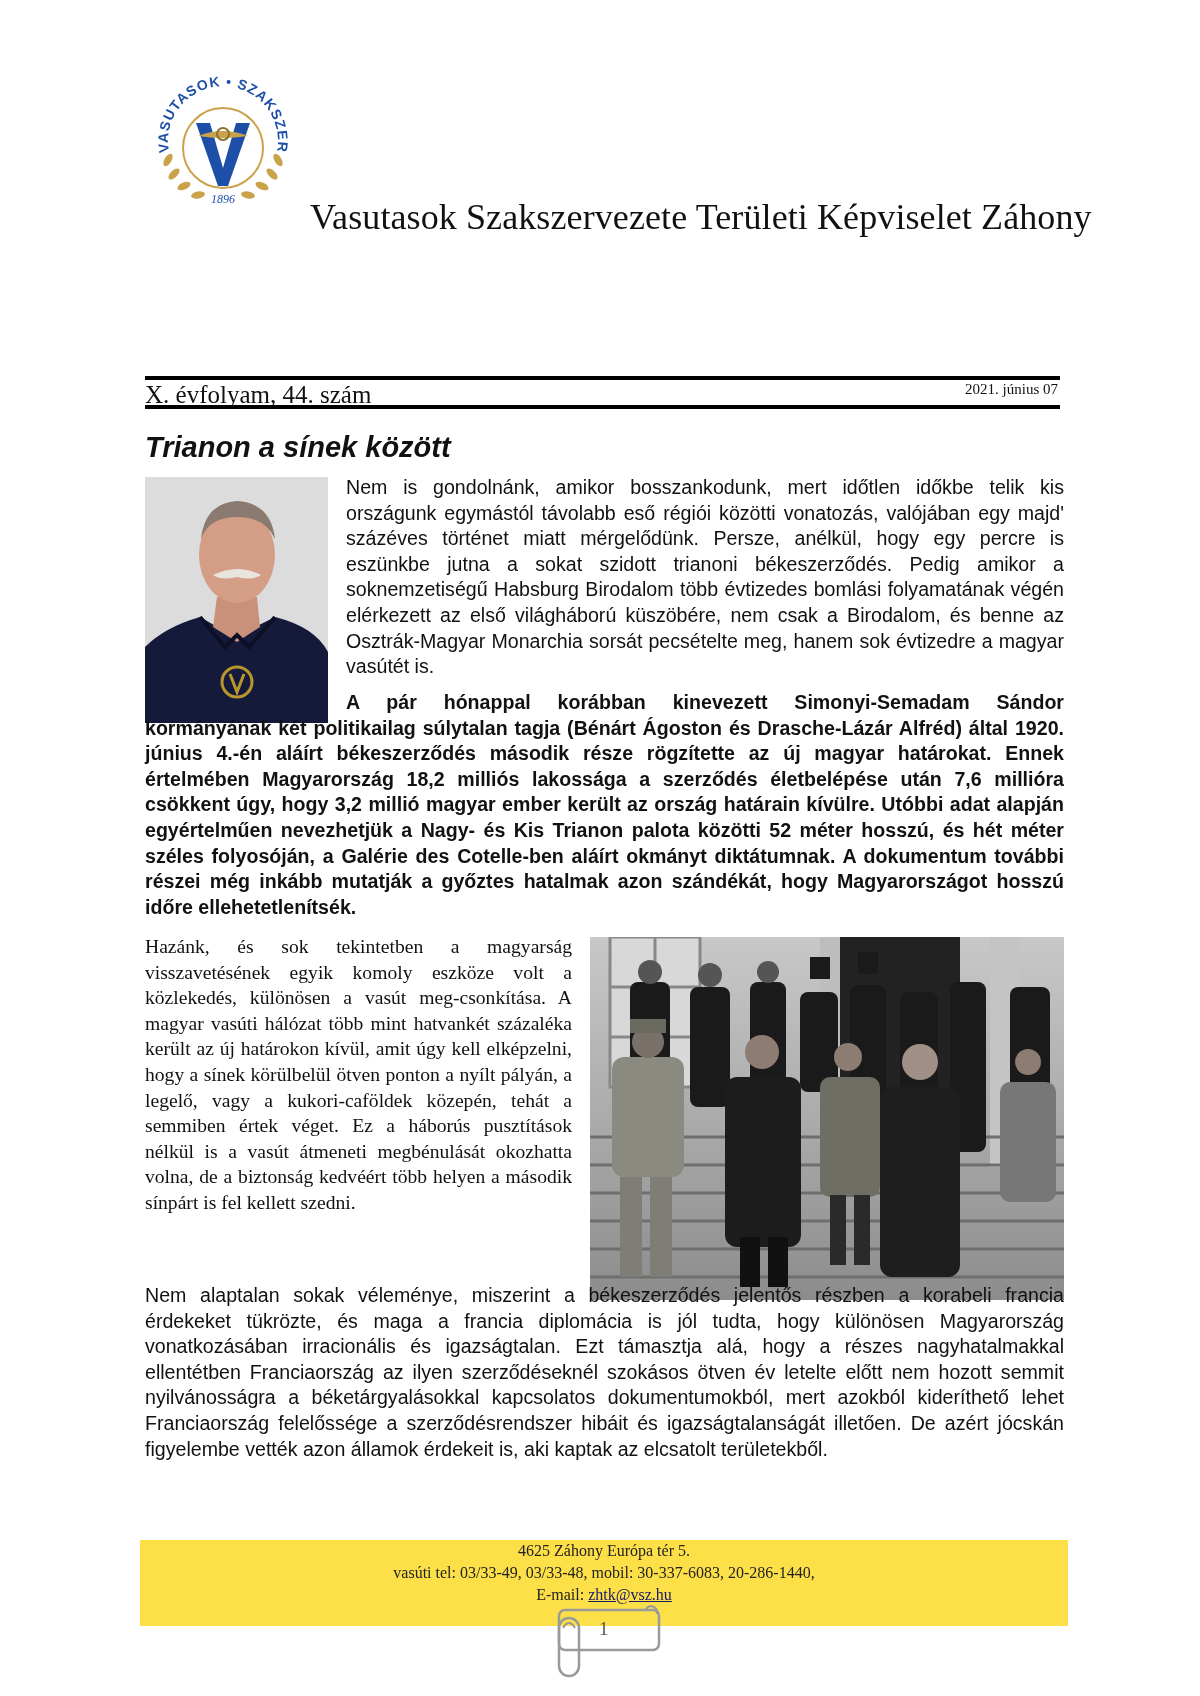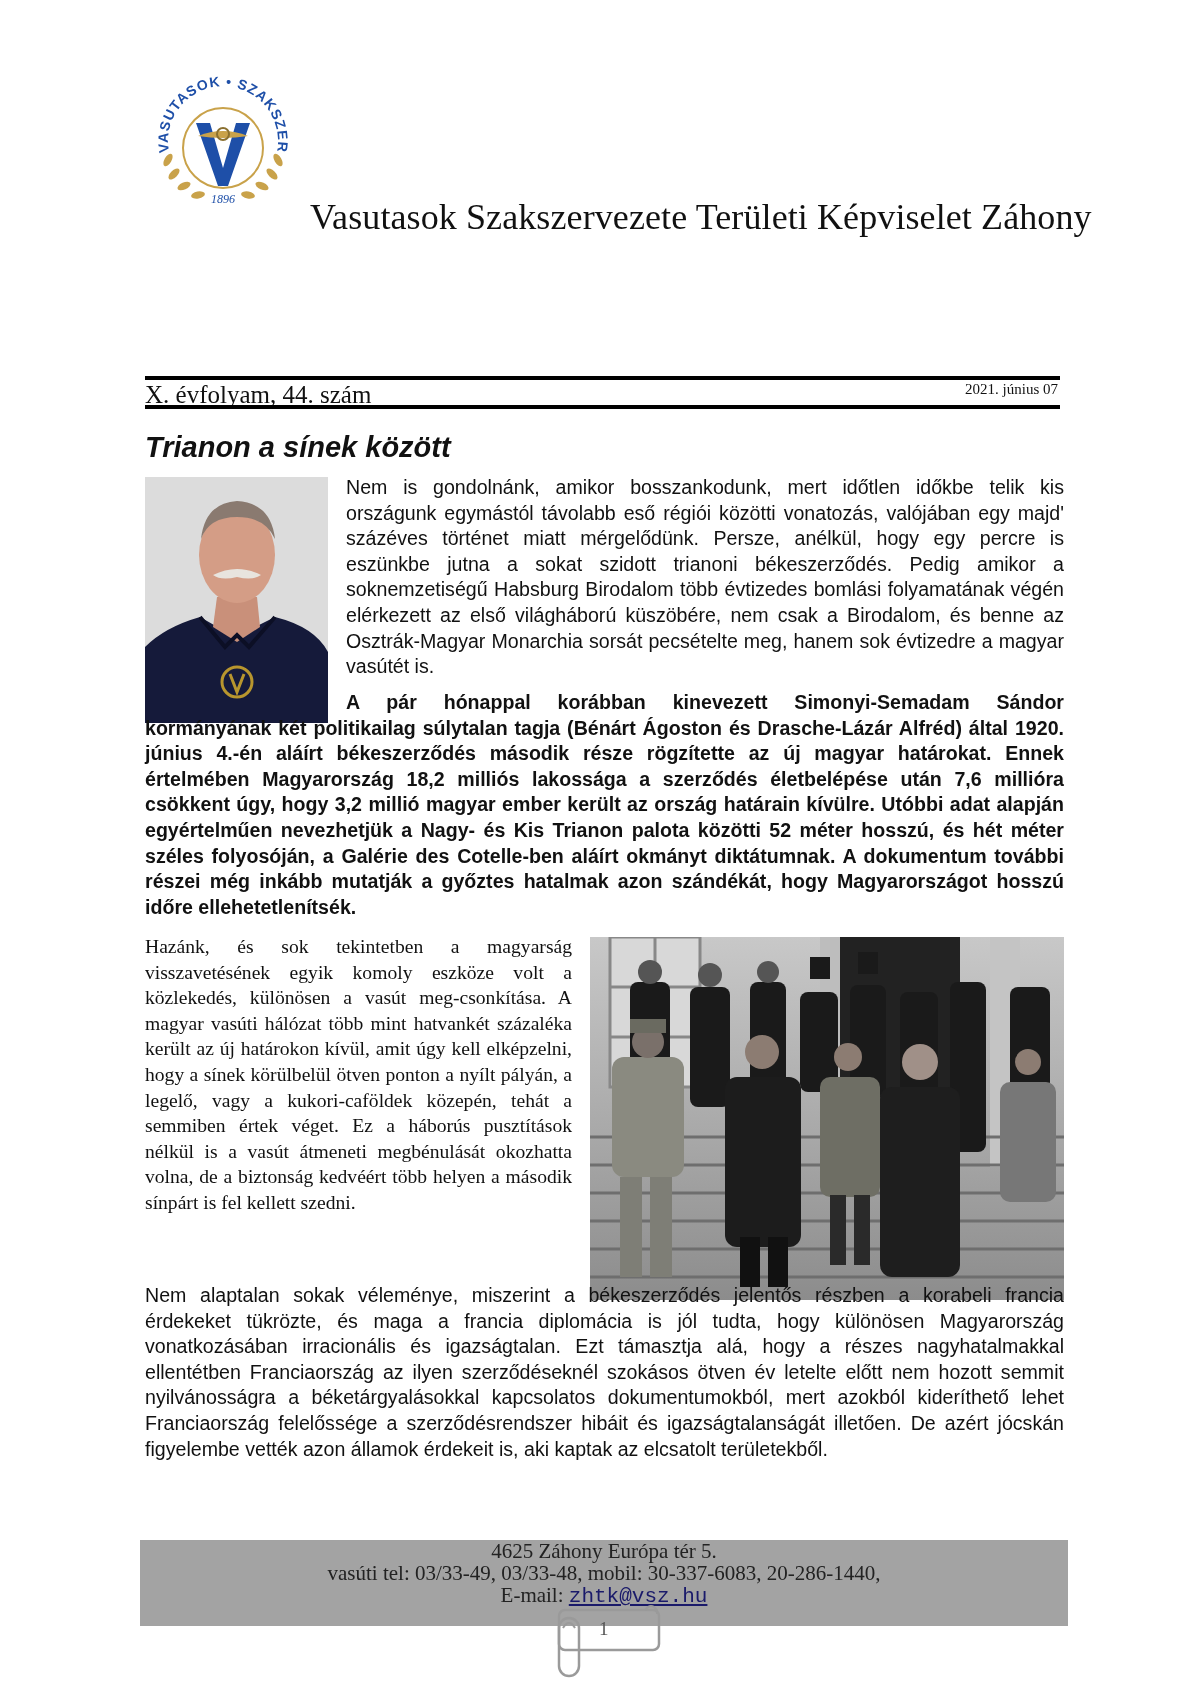--- a/index.html
+++ b/index.html
@@ -53,26 +53,26 @@
 
   .p3 { position: absolute; left: 145px; top: 934px; width: 427px; font-family: Liberation Serif, serif; }
   .photo {
     position: absolute; left: 590px; top: 937px; width: 474px; height: 363px;
     background: #777; overflow: hidden;
   }
   .p4 { position: absolute; left: 145px; top: 1283px; width: 919px; }
 
   .footer {
     position: absolute; left: 140px; top: 1540px; width: 928px; height: 86px;
-    background: #a3a3a3;
-    font-family: "Liberation Serif", serif; font-size: 21px; line-height: 22px; color: #222;
+    background: #fde047;
+    font-family: "Liberation Serif", serif; font-size: 16px; line-height: 22px; color: #222;
     text-align: center; padding-top: 0px;
   }
   .footer .line { display: block; }
-  .footer a { color: #1a1a6a; text-decoration: underline; font-family: Liberation Mono, monospace; }
+  .footer a { color: #1a1a6a; text-decoration: underline; }
 
   .page-num {
     position: absolute; left: 545px; top: 1604px; width: 120px; height: 80px;
   }
   .page-num-text {
     position: absolute; left: 599px; top: 1618px;
     font-family: "Liberation Serif", serif; font-size: 19px; color: #555;
   }
 </style>
 </head>

